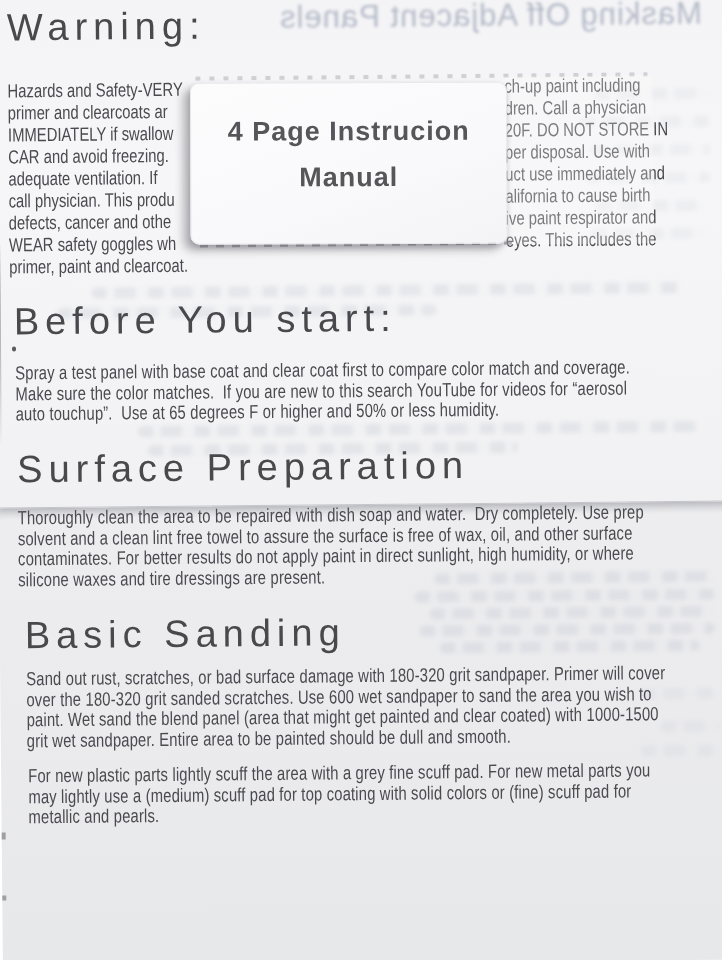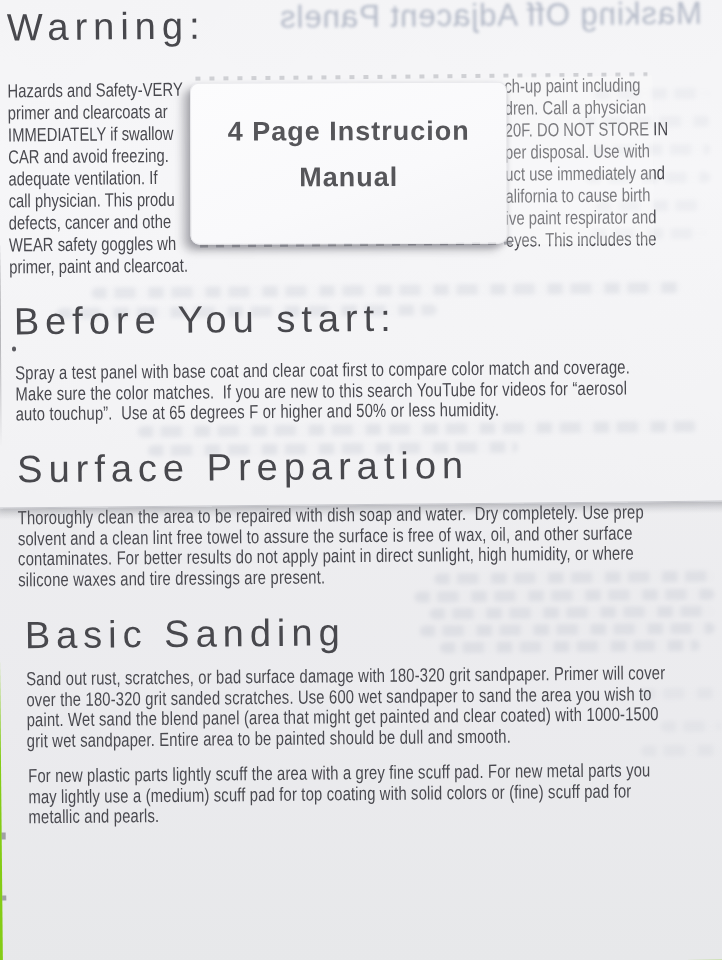--- a/index.html
+++ b/index.html
@@ -1,18 +1,18 @@
 <!DOCTYPE html>
 <html><head>
 <meta charset="utf-8">
 <style>
   html,body{margin:0;padding:0;background:#dcdcdf;}
   #frame{
     position:relative; width:722px; height:960px; overflow:hidden;
-    background:#84cc16;
+    background:#ffffff;
     font-family:"Liberation Sans", sans-serif;
   }
   #rot{position:absolute; inset:-6px; transform:rotate(-0.55deg); transform-origin:60px 40px;}
 
   
   .sheet-bottom{
     position:absolute; inset:0;
     background:linear-gradient(180deg,#ececef 0%, #efeff1 40%, #ebebee 75%, #e7e8ea 100%);
   }
   .sheet-bottom::before{

